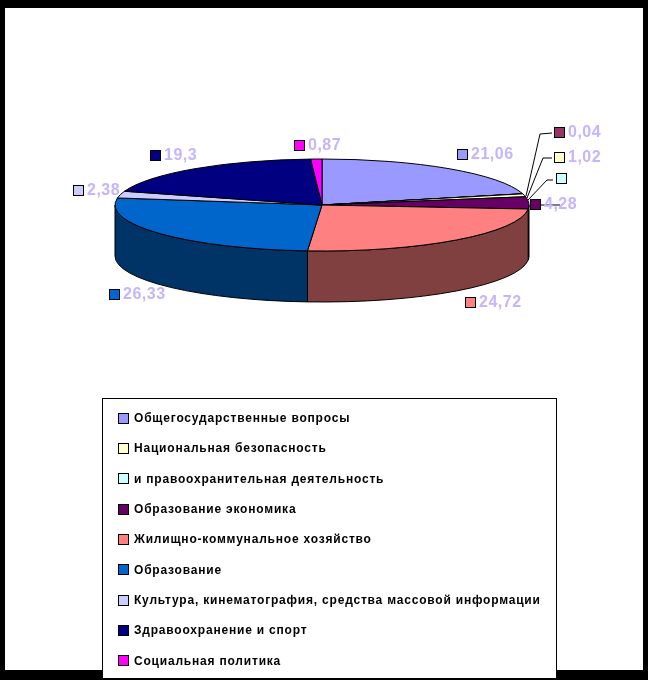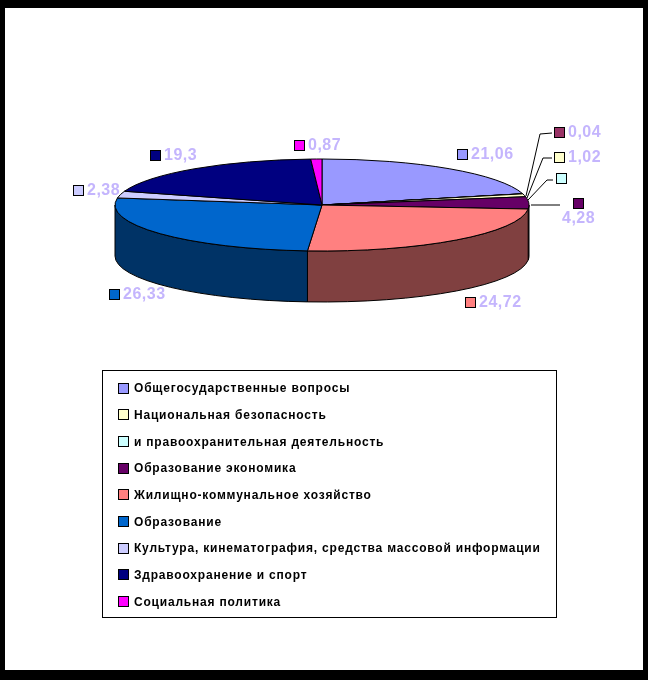--- a/index.html
+++ b/index.html
@@ -16,21 +16,21 @@
   .data-label{
     position:absolute;display:flex;align-items:center;gap:3px;
     font-size:16px;font-weight:bold;color:#c4b5fd;letter-spacing:0.5px;
     white-space:nowrap;line-height:12px;
   }
   .key{
     display:inline-block;width:9px;height:9px;border:1px solid #000;
     flex:0 0 auto;
   }
   .legend{
-    position:absolute;left:102px;top:370px;width:455px;height:248px;
+    position:absolute;left:102px;top:398px;width:455px;height:281px;
     background:#fff;border:1px solid #000;box-sizing:border-box;
     display:flex;flex-direction:column;justify-content:space-around;
     padding:4px 0 2px 15px;
   }
   .legend-item{
     display:flex;align-items:center;gap:5px;
     font-size:12px;font-weight:bold;color:#000;letter-spacing:0.8px;
     white-space:nowrap;line-height:14px;
   }
 </style>
@@ -67,21 +67,21 @@
       <span class="key" style="background: rgb(153, 51, 102);"></span>
       <span>0,04</span>
     </div>
     <div class="data-label" style="left: 554px; top: 151px;">
       <span class="key" style="background: rgb(255, 255, 204);"></span>
       <span>1,02</span>
     </div>
     <div class="data-label" style="left: 556px; top: 173px;">
       <span class="key" style="background: rgb(204, 255, 255);"></span>
     </div>
-    <div class="data-label" style="left: 562px; top: 198px; flex-direction: column;">
+    <div class="data-label" style="left: 530px; top: 198px;">
       <span class="key" style="background: rgb(102, 0, 102);"></span>
       <span>4,28</span>
     </div>
     <div class="data-label" style="left: 465px; top: 296px; text-align: right;">
       <span class="key" style="background: rgb(255, 128, 128);"></span>
       <span>24,72</span>
     </div>
     <div class="data-label" style="left: 109px; top: 288px;">
       <span class="key" style="background: rgb(0, 102, 204);"></span>
       <span>26,33</span>

